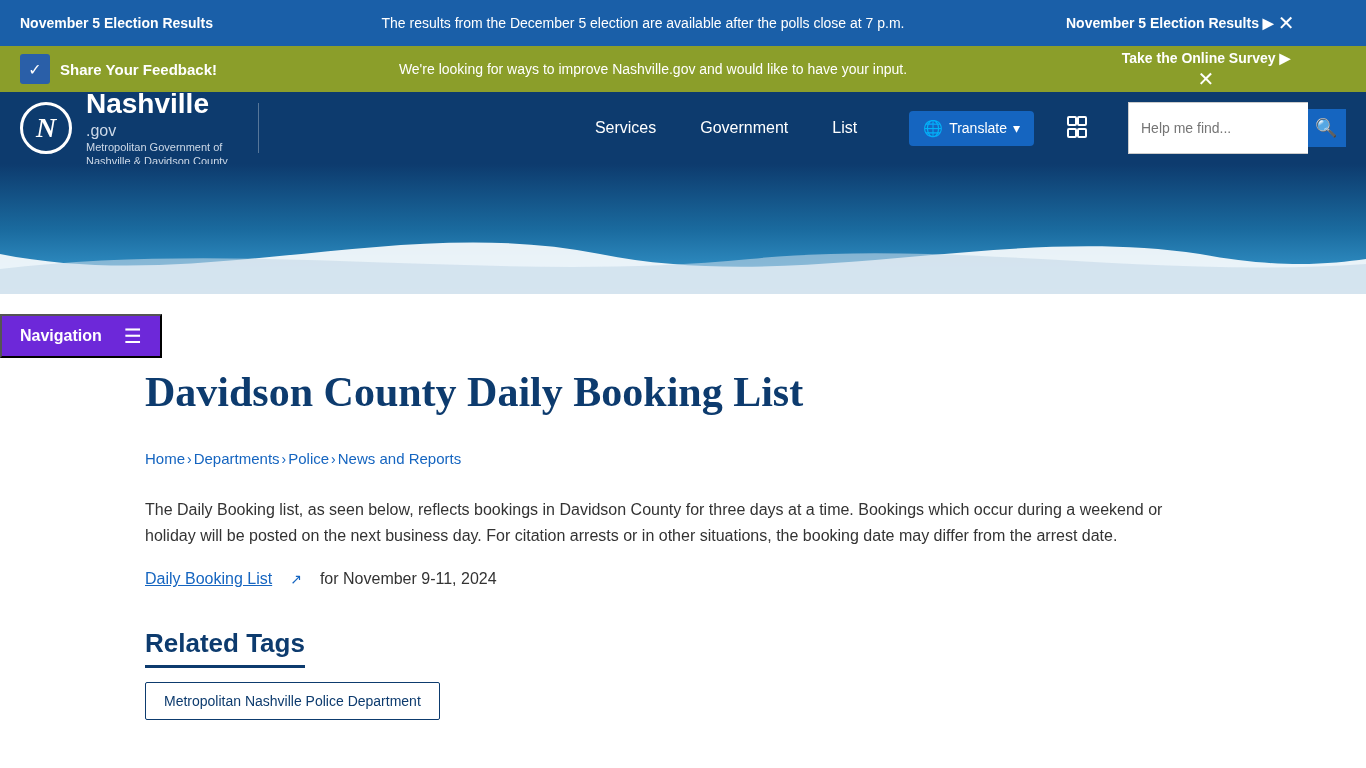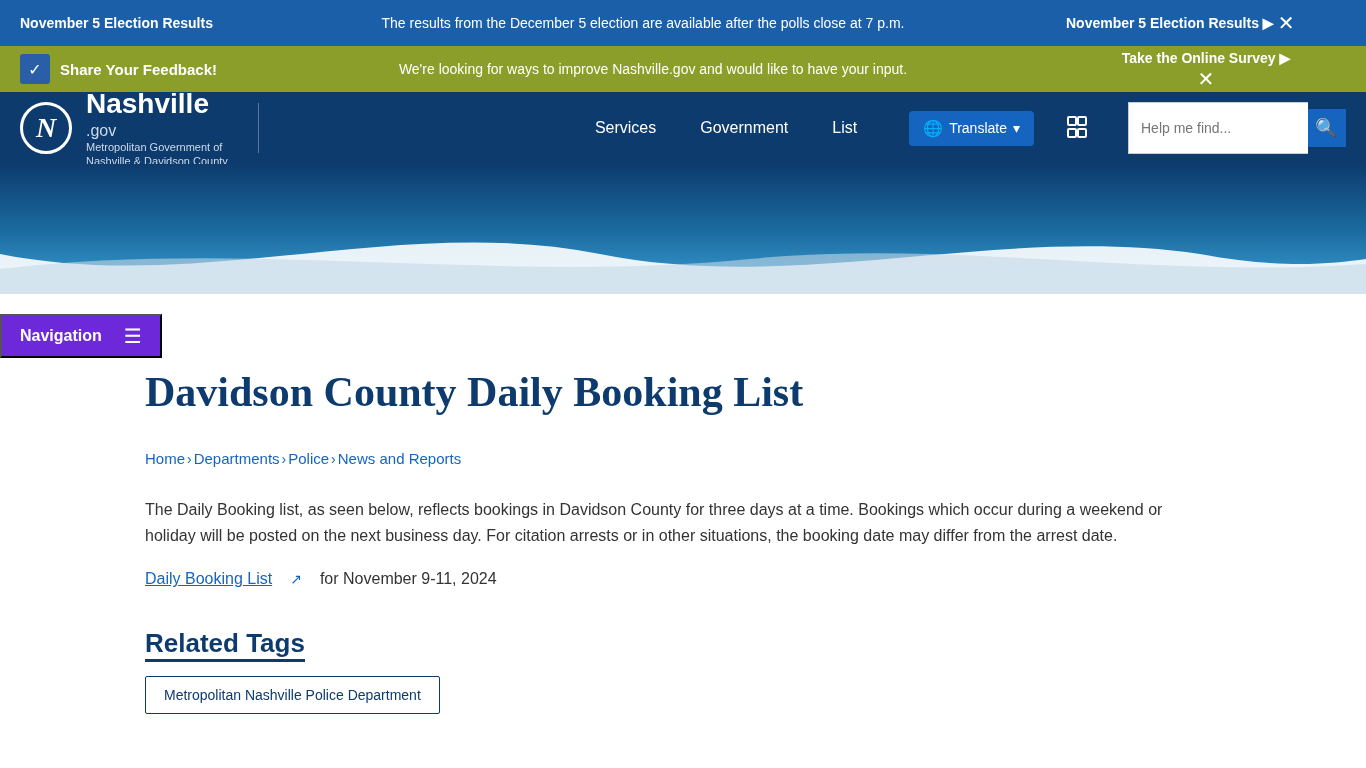--- a/index.html
+++ b/index.html
@@ -323,20 +323,21 @@
     .external-icon {
       color: #1565c0;
       font-size: 14px;
     }
 
     .related-tags-title {
       font-size: 26px;
       font-weight: bold;
       color: #0d3b6e;
       margin-bottom: 10px;
+      padding-bottom: 6px;
       border-bottom: 3px solid #0d3b6e;
       display: inline-block;
     }
 
     .tag-btn {
       display: inline-block;
       border: 1px solid #0d3b6e;
       color: #0d3b6e;
       background: #fff;
       padding: 10px 18px;

